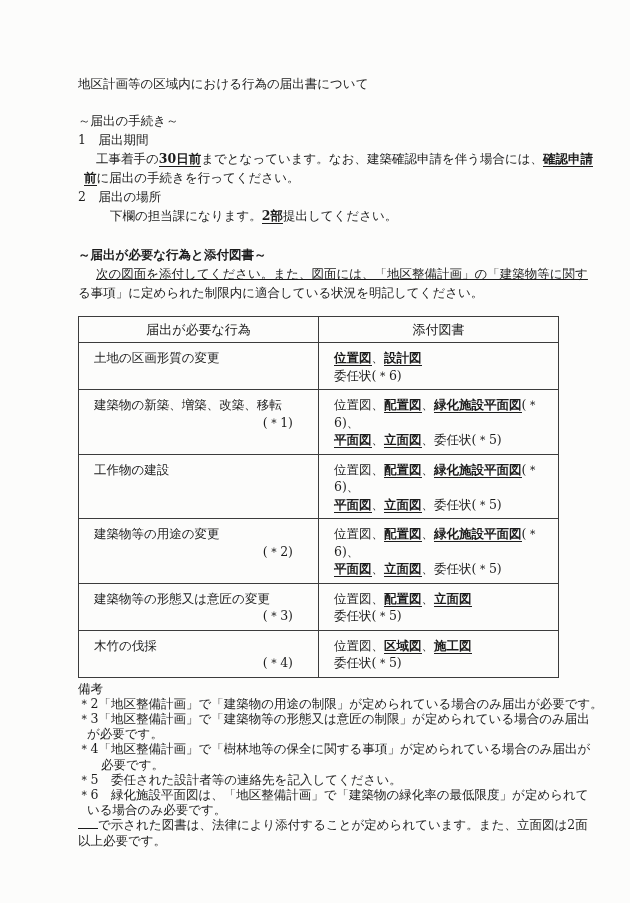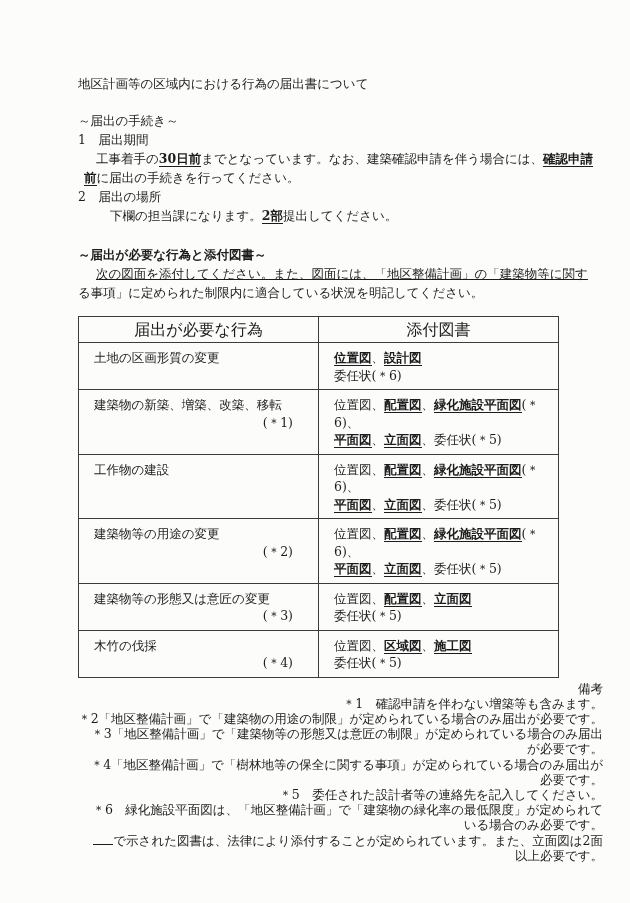--- a/index.html
+++ b/index.html
@@ -4,51 +4,51 @@
 <style>
   html,body{margin:0;padding:0;}
   body{
     width:630px;height:903px;
     background:#fcfcfb;
     color:#1c1c1c;
     font-family:"DejaVu Serif","Liberation Serif",serif;
     font-size:12.5px;
     overflow:hidden;
   }
-  .page{padding:74px 27px 0 78px;box-sizing:border-box;width:630px;height:868px;}
+  .page{padding:74px 72px 0 78px;box-sizing:border-box;width:630px;height:868px;}
   .line{line-height:19px;white-space:nowrap;}
   .doc-title{margin:0 0 18px 0;}
   .heading{margin:0;}
   .attach-heading{margin-top:20px;font-weight:bold;}
   .u{border-bottom:1px solid currentColor;font-weight:bold;}
   .blank{display:inline-block;height:11px;vertical-align:baseline;}
   table.req{
     border-collapse:collapse;
     margin-top:14px;
     width:474px;
     table-layout:fixed;
   }
   table.req th, table.req td{border:1px solid #3c3c3c;}
   table.req th{
     font-weight:normal;
     height:23px;
     text-align:center;
     width:237px;
-    font-size:16px;
+    font-size:13px;
     line-height:15px;
   }
   table.req td{
     vertical-align:top;
     line-height:17.5px;
     padding:6px 9px 5px 15px;
   }
   td.action-cell{padding-left:16px;}
   .marker{text-align:right;margin-right:16px;}
   .remarks{margin-top:3px;}
-  .remarks .line{line-height:15.2px;text-align:right;}
+  .remarks .line{line-height:15.2px;}
 </style>
 </head>
 <body>
 
 <div class="page">
 
   <div class="line doc-title">地区計画等の区域内における行為の届出書について</div>
 
   <div class="line heading">～届出の手続き～</div>
 
@@ -132,21 +132,20 @@
             <div><span>位置図、</span><span class="u">区域図</span><span>、</span><span class="u">施工図</span></div>
             <div><span>委任状(＊5)</span></div>
           </td>
         </tr>
       </tbody>
   </table>
 
   <div class="remarks">
     <div class="line">備考</div>
     <div id="remarks-lines">
-        <div class="line"><span>＊1　確認申請を伴わない増築等も含みます。</span></div>
         <div class="line"><span>＊2「地区整備計画」で「建築物の用途の制限」が定められている場合のみ届出が必要です。</span></div>
         <div class="line"><span>＊3「地区整備計画」で「建築物等の形態又は意匠の制限」が定められている場合のみ届出</span></div>
         <div class="line" style="margin-left: 9px;"><span>が必要です。</span></div>
         <div class="line"><span>＊4「地区整備計画」で「樹林地等の保全に関する事項」が定められている場合のみ届出が</span></div>
         <div class="line" style="margin-left: 23px;"><span>必要です。</span></div>
         <div class="line"><span>＊5　委任された設計者等の連絡先を記入してください。</span></div>
         <div class="line"><span>＊6　緑化施設平面図は、「地区整備計画」で「建築物の緑化率の最低限度」が定められて</span></div>
         <div class="line" style="margin-left: 9px;"><span>いる場合のみ必要です。</span></div>
         <div class="line"><span class="u blank" style="width: 20px;"></span><span>で示された図書は、法律により添付することが定められています。また、立面図は2面</span></div>
         <div class="line"><span>以上必要です。</span></div>

